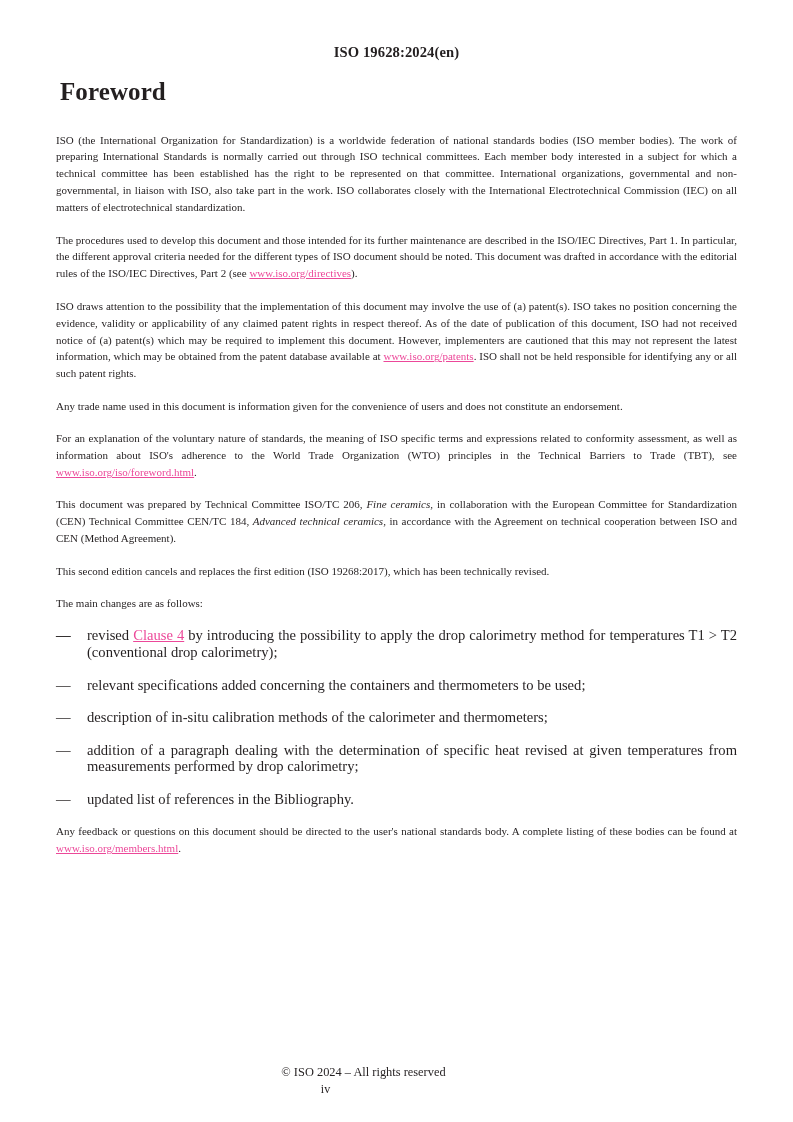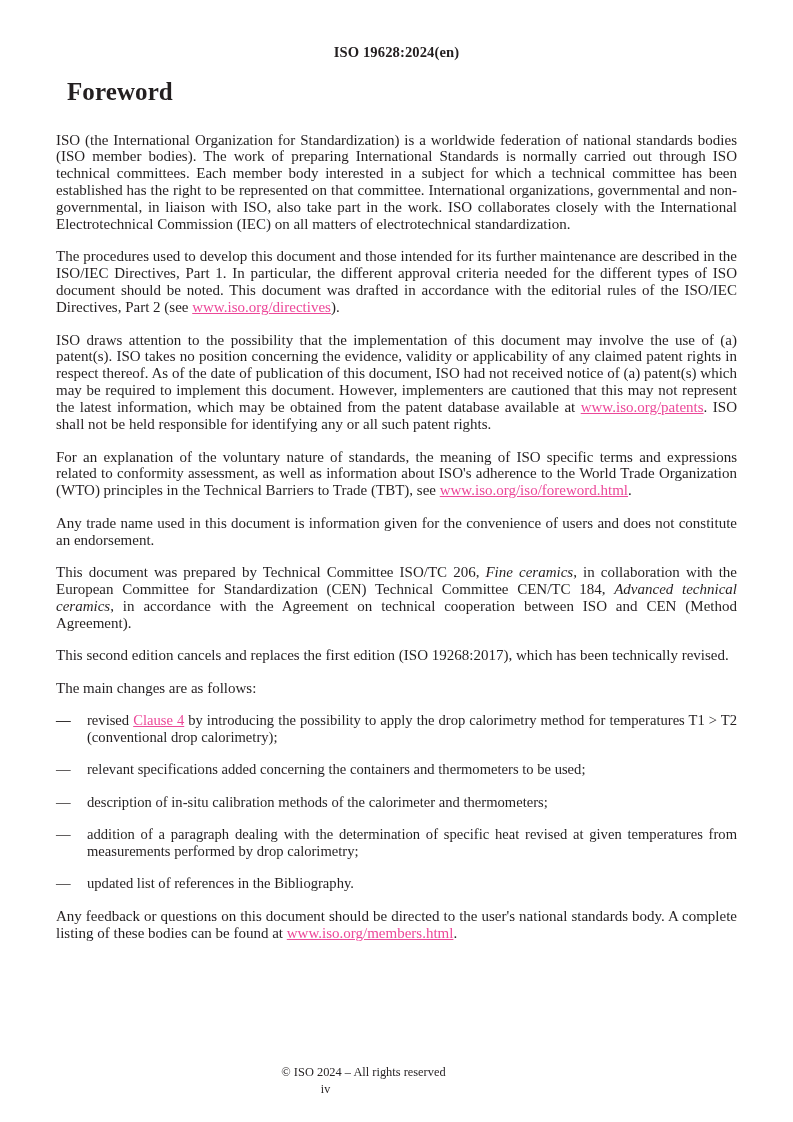--- a/index.html
+++ b/index.html
@@ -35,28 +35,28 @@
   }
   .content {
     position: absolute;
     left: 56px;
     top: 78px;
     width: 681px;
   }
   h1.foreword-title {
     font-size: 25px;
     font-weight: bold;
-    margin: 0 0 26px 11px;
+    margin: 0 0 26px 4px;
     letter-spacing: 0.1px;
     color: #231f20;
     line-height: 1.1;
   }
   p.body-par {
     margin: 0 0 15.5px 0;
-    font-size: 15px;
+    font-size: 11px;
     line-height: 16.9px;
     text-align: justify;
     text-justify: inter-word;
     color: #231f20;
     hyphens: none;
   }
   p.body-par:last-child {
     margin-bottom: 12px;
   }
   .list-block {
@@ -116,23 +116,23 @@
   <div class="content">
 
     <h1 class="foreword-title">Foreword</h1>
 
     <p class="body-par">ISO (the International Organization for Standardization) is a worldwide federation of national standards bodies (ISO member bodies). The work of preparing International Standards is normally carried out through ISO technical committees. Each member body interested in a subject for which a technical committee has been established has the right to be represented on that committee. International organizations, governmental and non-governmental, in liaison with ISO, also take part in the work. ISO collaborates closely with the International Electrotechnical Commission (IEC) on all matters of electrotechnical standardization.</p>
 
     <p class="body-par"><span>The procedures used to develop this document and those intended for its further maintenance are described in the ISO/IEC Directives, Part 1. In particular, the different approval criteria needed for the different types of ISO document should be noted. This document was drafted in accordance with the editorial rules of the ISO/IEC Directives, Part 2 (see </span><a class="doclink" href="#">www.iso.org/directives</a><span>).</span></p>
 
     <p class="body-par"><span>ISO draws attention to the possibility that the implementation of this document may involve the use of (a) patent(s). ISO takes no position concerning the evidence, validity or applicability of any claimed patent rights in respect thereof. As of the date of publication of this document, ISO had not received notice of (a) patent(s) which may be required to implement this document. However, implementers are cautioned that this may not represent the latest information, which may be obtained from the patent database available at </span><a class="doclink" href="#">www.iso.org/patents</a><span>. ISO shall not be held responsible for identifying any or all such patent rights.</span></p>
 
+    <p class="body-par">Any trade name used in this document is information given for the convenience of users and does not constitute an endorsement.</p>
+
     <p class="body-par"><span>For an explanation of the voluntary nature of standards, the meaning of ISO specific terms and expressions related to conformity assessment, as well as information about ISO's adherence to the World Trade Organization (WTO) principles in the Technical Barriers to Trade (TBT), see </span><a class="doclink" href="#">www.iso.org/iso/foreword.html</a><span>.</span></p>
-
-    <p class="body-par">Any trade name used in this document is information given for the convenience of users and does not constitute an endorsement.</p>
 
     <p class="body-par"><span>This document was prepared by Technical Committee ISO/TC 206, </span><i>Fine ceramics</i><span>, in collaboration with the European Committee for Standardization (CEN) Technical Committee CEN/TC 184, </span><i>Advanced technical ceramics</i><span>, in accordance with the Agreement on technical cooperation between ISO and CEN (Method Agreement).</span></p>
 
     <p class="body-par">This second edition cancels and replaces the first edition (ISO 19268:2017), which has been technically revised.</p>
 
     <p class="body-par">The main changes are as follows:</p>
 
     <div class="list-block">
 
       <div class="dash-item">

